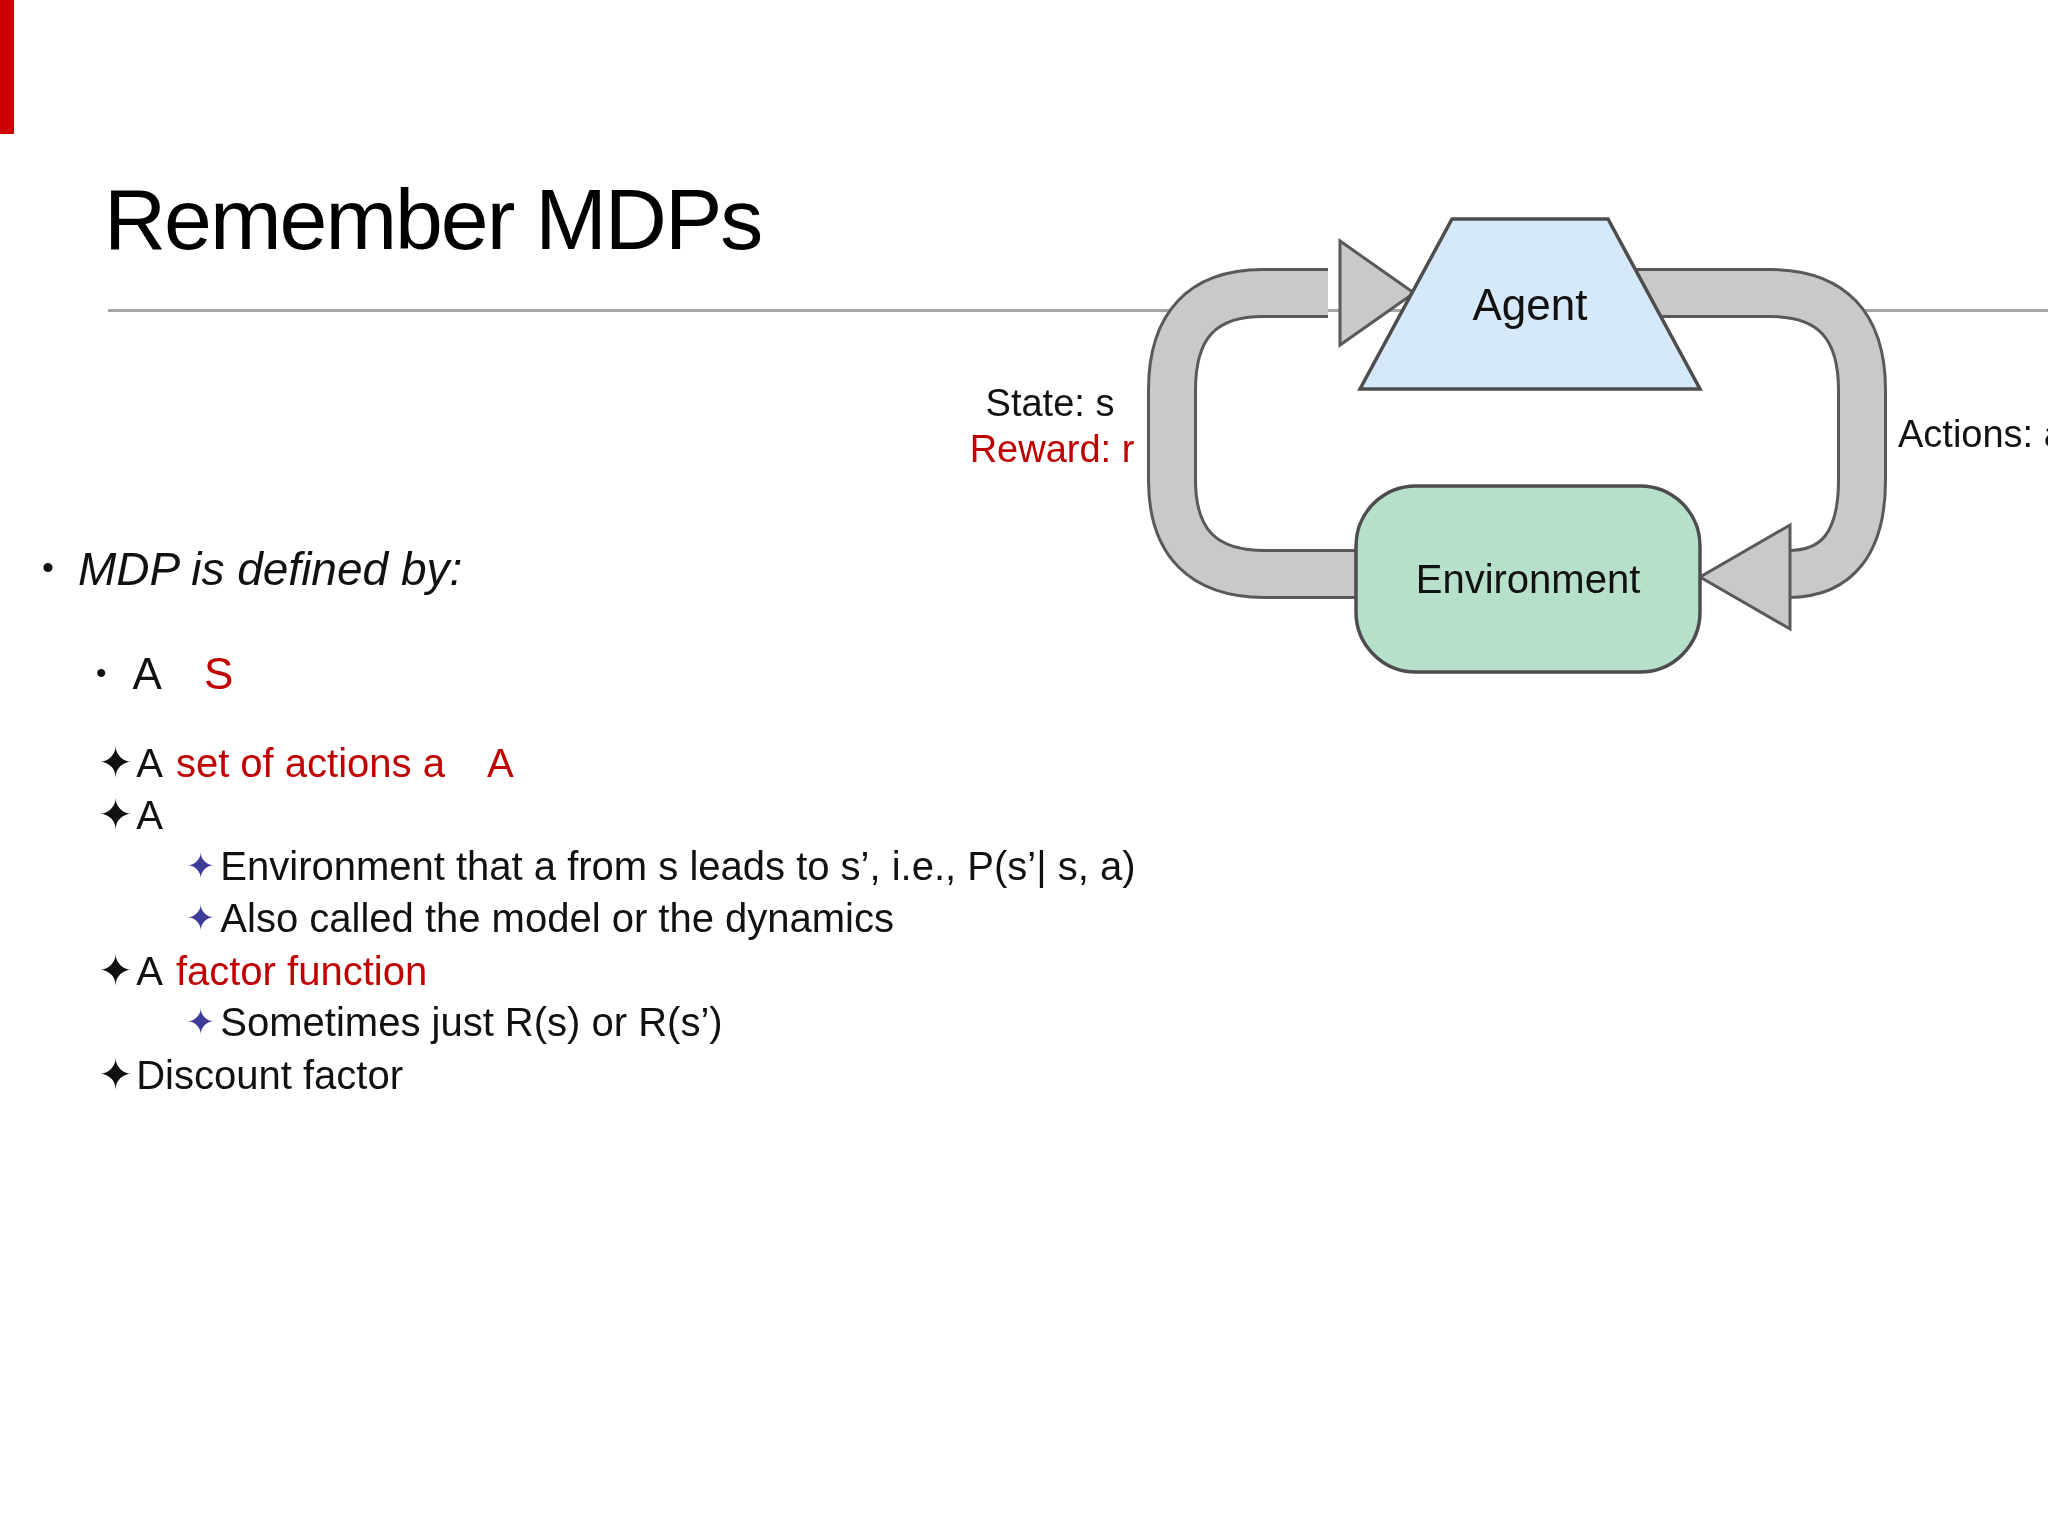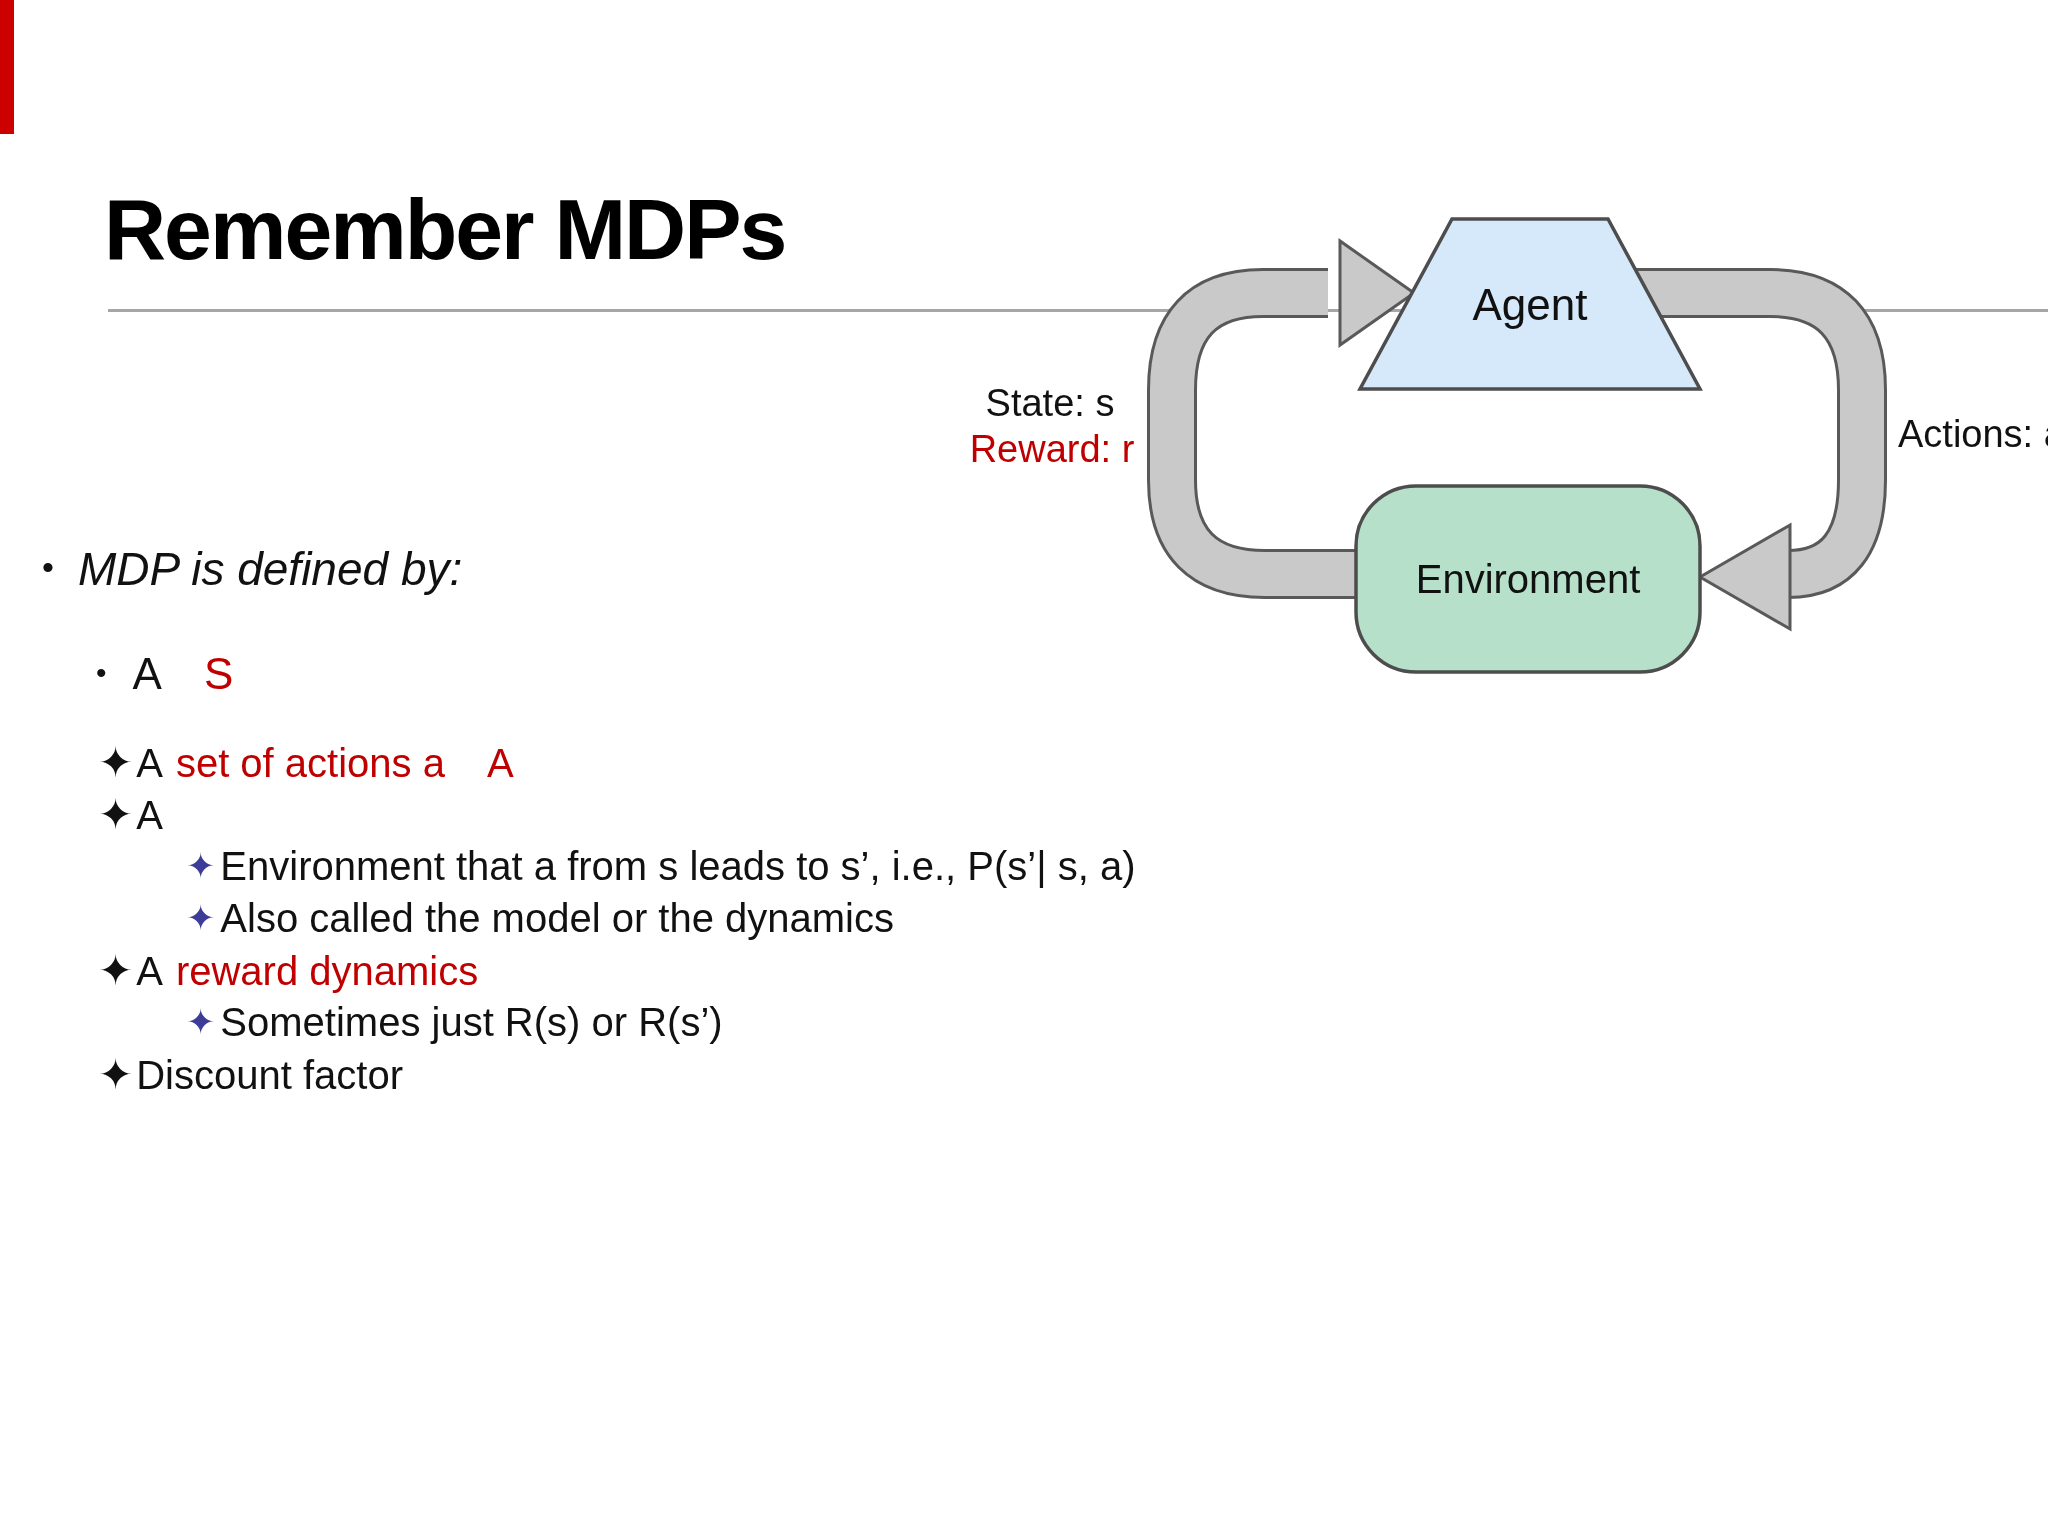--- a/index.html
+++ b/index.html
@@ -9,22 +9,22 @@
     background:#ffffff;
     overflow:hidden;
     font-family:"Liberation Sans","DejaVu Sans",sans-serif;
     color:var(--text-color,#111);
   }
   .accent-bar{
     position:absolute;left:0;top:0;width:14px;height:134px;
     background:var(--accent-bar,#cc0000);
   }
   .title{
-    position:absolute;left:104px;top:180px;margin:0;
-    font-size:86px;font-weight:700;letter-spacing:-2px;
+    position:absolute;left:104px;top:170px;margin:0;
+    font-size:86px;font-weight:400;letter-spacing:-2px;
     color:var(--title-color,#000);
     white-space:nowrap;
     text-align:center;
   }
   .rule{
     position:absolute;left:108px;top:309px;width:1940px;height:3px;
     background:var(--separator,#a6a6a6);
     z-index:1;
   }
   .diagram{
@@ -118,21 +118,21 @@
   </div>
 
   <div class="row" style="left:186px;top:896px">
     <span class="star l3">✦</span>
     <span class="t40">Also called the model or the dynamics</span>
   </div>
 
   <div class="row" style="left:98px;top:948px">
     <span class="star l2">✦</span>
     <span class="t40">A</span>
-    <span class="t40 red mlsp">reward dynamics</span>
+    <span class="t40 red mlsp">factor function</span>
   </div>
 
   <div class="row" style="left:186px;top:1000px">
     <span class="star l3">✦</span>
     <span class="t40">Sometimes just R(s) or R(s’)</span>
   </div>
 
   <div class="row" style="left:98px;top:1052px">
     <span class="star l2">✦</span>
     <span class="t40">Discount factor</span>

